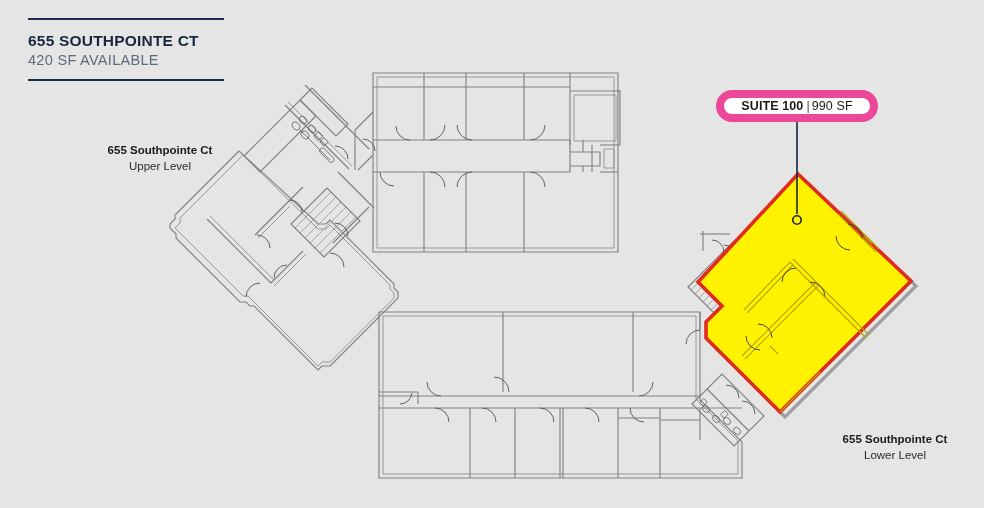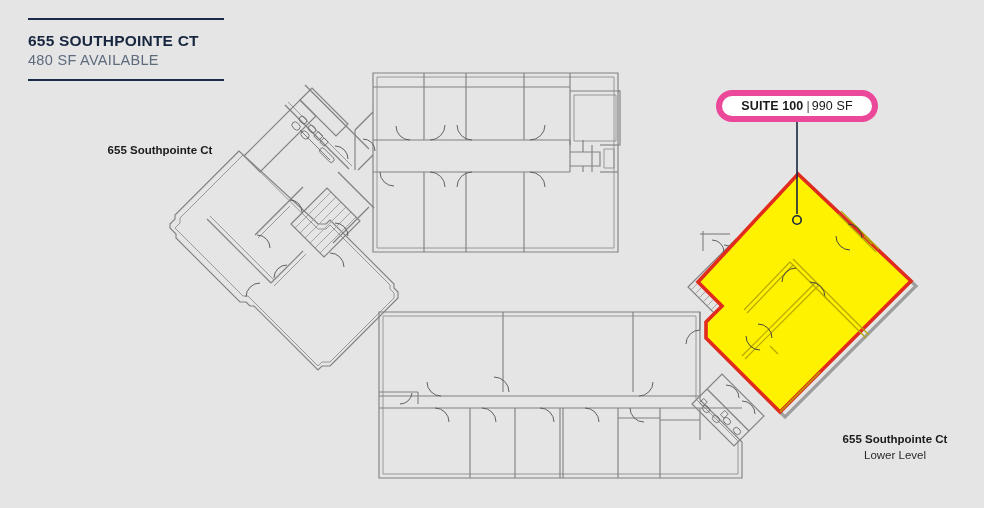--- a/index.html
+++ b/index.html
@@ -75,21 +75,21 @@
   #caption-upper { left: 60px;  top: 143px; width: 200px; }
   #caption-lower { left: 795px; top: 432px; width: 200px; }
 
   
   .callout {
     position: absolute;
     left: 716px;
     top: 90px;
     width: 162px;
     height: 32px;
-    border: 6px solid #ec4899;
+    border: 8px solid #ec4899;
     border-radius: 16px;
     background: #ffffff;
     display: flex;
     align-items: center;
     justify-content: center;
     box-sizing: border-box;
   }
   .callout-text {
     font-size: 12.5px;
     color: #1a1a1a;
@@ -172,32 +172,33 @@
   }
 </style>
 </head>
 <body>
 
 <div id="root">
 
   <div class="header-block">
     <div class="rule top"></div>
     <div class="title">655 SOUTHPOINTE CT</div>
-    <div class="subtitle">480 SF AVAILABLE</div>
+    <div class="subtitle">420 SF AVAILABLE</div>
     <div class="rule bottom"></div>
   </div>
 
   <div class="callout">
     <div class="callout-text">
       <span class="suite-id">SUITE 100</span><span class="sep">|</span><span class="suite-sf">990 SF</span>
     </div>
   </div>
 
   <div class="level-caption" id="caption-upper">
     <span class="lc-name">655 Southpointe Ct</span>
+    <span class="lc-level">Upper Level</span>
   </div>
 
   <div class="level-caption" id="caption-lower">
     <span class="lc-name">655 Southpointe Ct</span>
     <span class="lc-level">Lower Level</span>
   </div>
 
   <svg id="plan" viewBox="0 0 984 508">
 
     <g>

